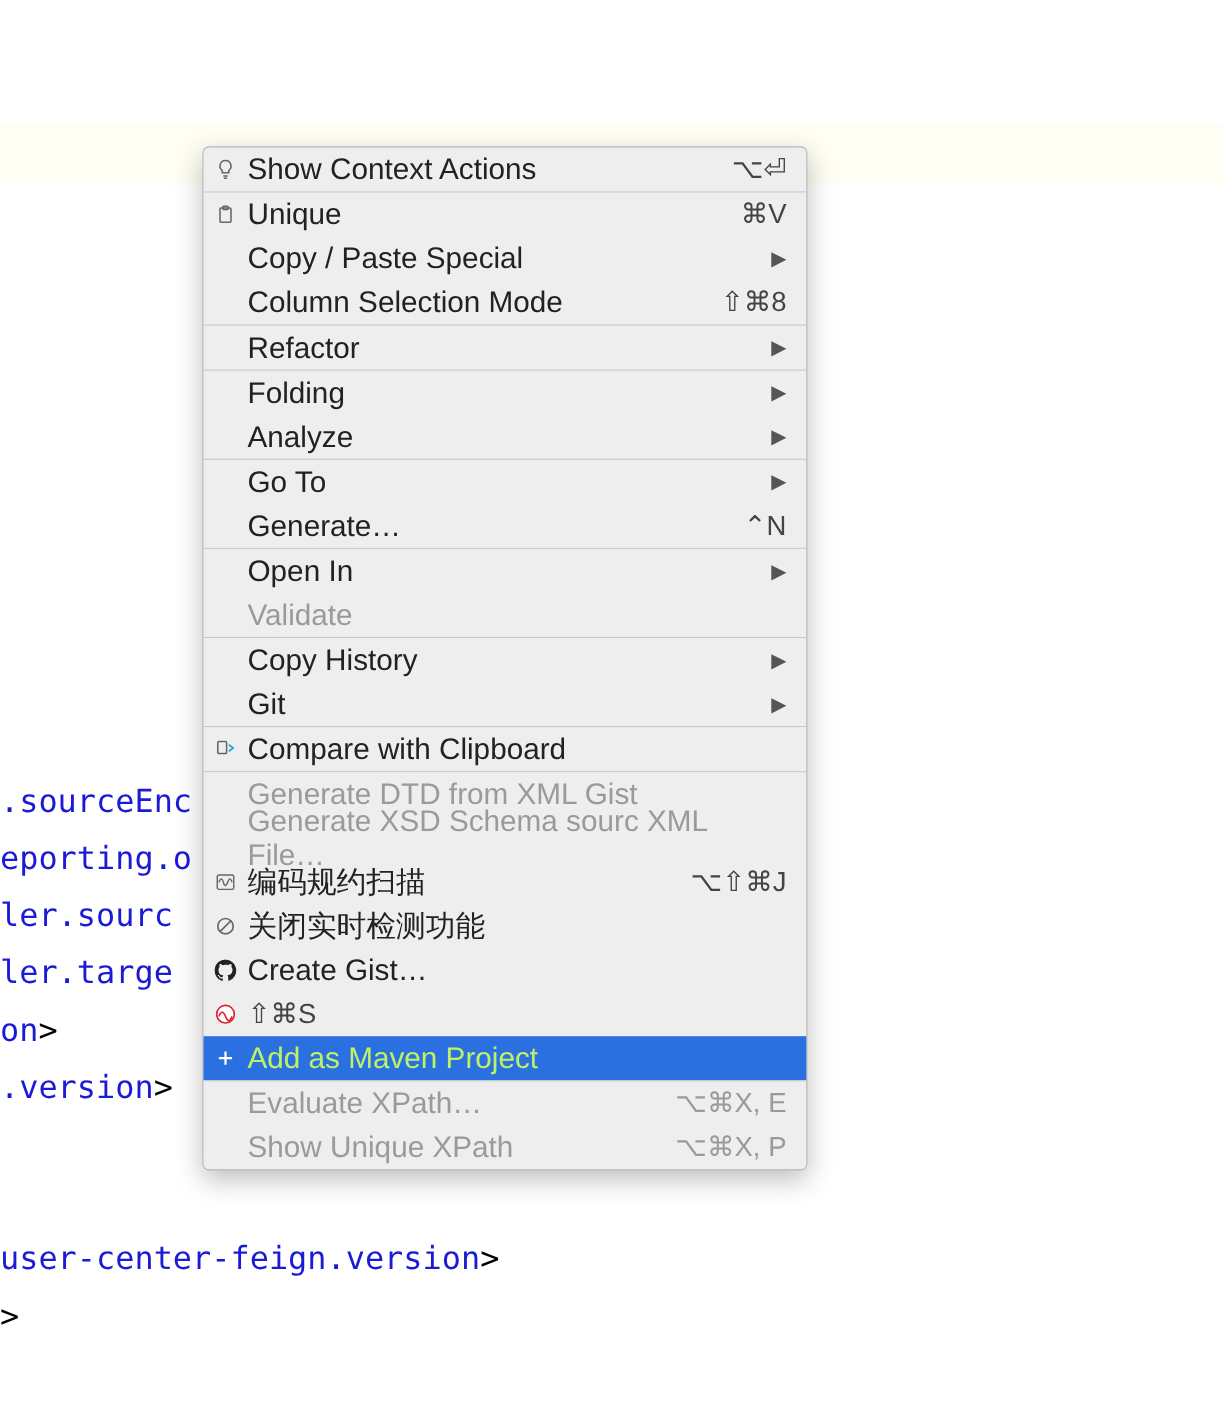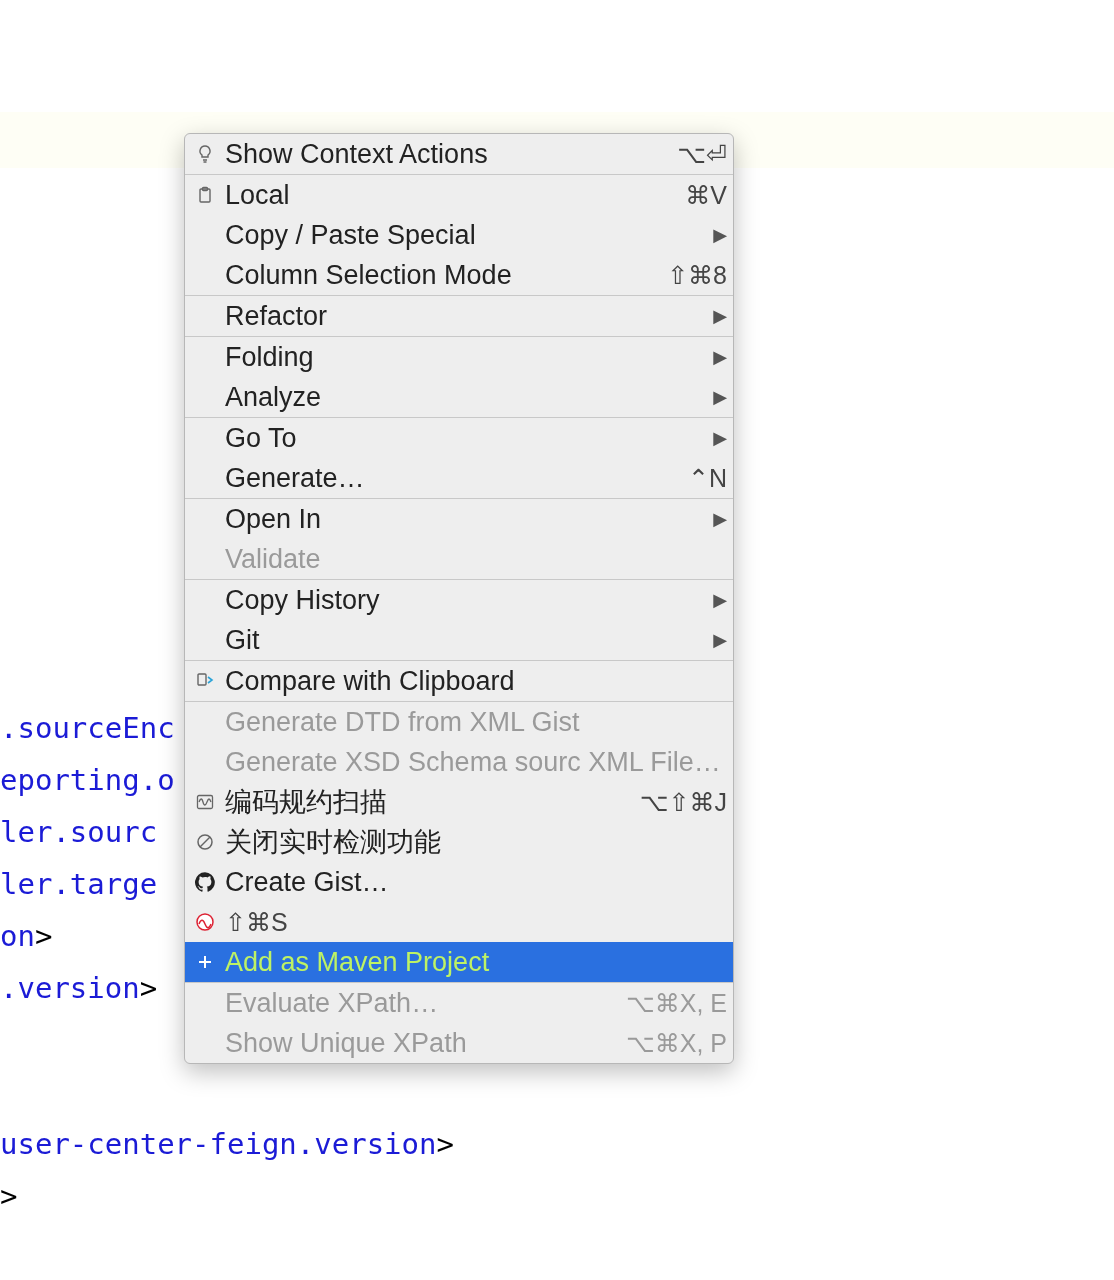--- a/index.html
+++ b/index.html
@@ -33,21 +33,21 @@
     width: 550px;
     background: #eeeeee;
     border: 1px solid #b7b7b7;
     border-radius: 6px;
     box-shadow: 0 8px 24px rgba(0,0,0,.25);
   }
   .row {
     display: flex;
     align-items: center;
     height: 40px;
-    padding: 0 6px 0 8px;
+    padding: 0 18px 0 8px;
     color: #222;
     gap: 8px;
   }
   .row .ic { width: 24px; display:flex; align-items:center; justify-content:center; flex:0 0 24px; }
   .row .lbl { flex: 1 1 auto; }
   .row .sc  { flex: 0 0 auto; color:#444; font-size:25px; }
   .row .sub { flex: 0 0 auto; color:#555; font-size:18px; }
   .row.disabled { color: #9a9a9a; justify-content: center; }
   .row.disabled .sc { color:#9a9a9a; }
   .row.selected { background: #2a70e0; color: #bef264; }
@@ -84,21 +84,21 @@
       <span class="sc">⌥⏎</span>
     </div>
     <div class="sep"></div>
     <div class="row">
       <span class="ic">
         <svg width="20" height="20" viewBox="0 0 20 20">
           <rect x="5" y="4" width="10" height="13" rx="1" fill="none" stroke="#666" stroke-width="1.4"></rect>
           <rect x="7.5" y="2.5" width="5" height="3" rx="1" fill="none" stroke="#666" stroke-width="1.4"></rect>
         </svg>
       </span>
-      <span class="lbl">Local</span>
+      <span class="lbl">Unique</span>
       <span class="sc">⌘V</span>
     </div>
     <div class="row">
       <span class="ic"></span>
       <span class="lbl">Copy / Paste Special</span>
       <span class="sub">▶</span>
     </div>
     <div class="row">
       <span class="ic"></span>
       <span class="lbl">Column Selection Mode</span>

